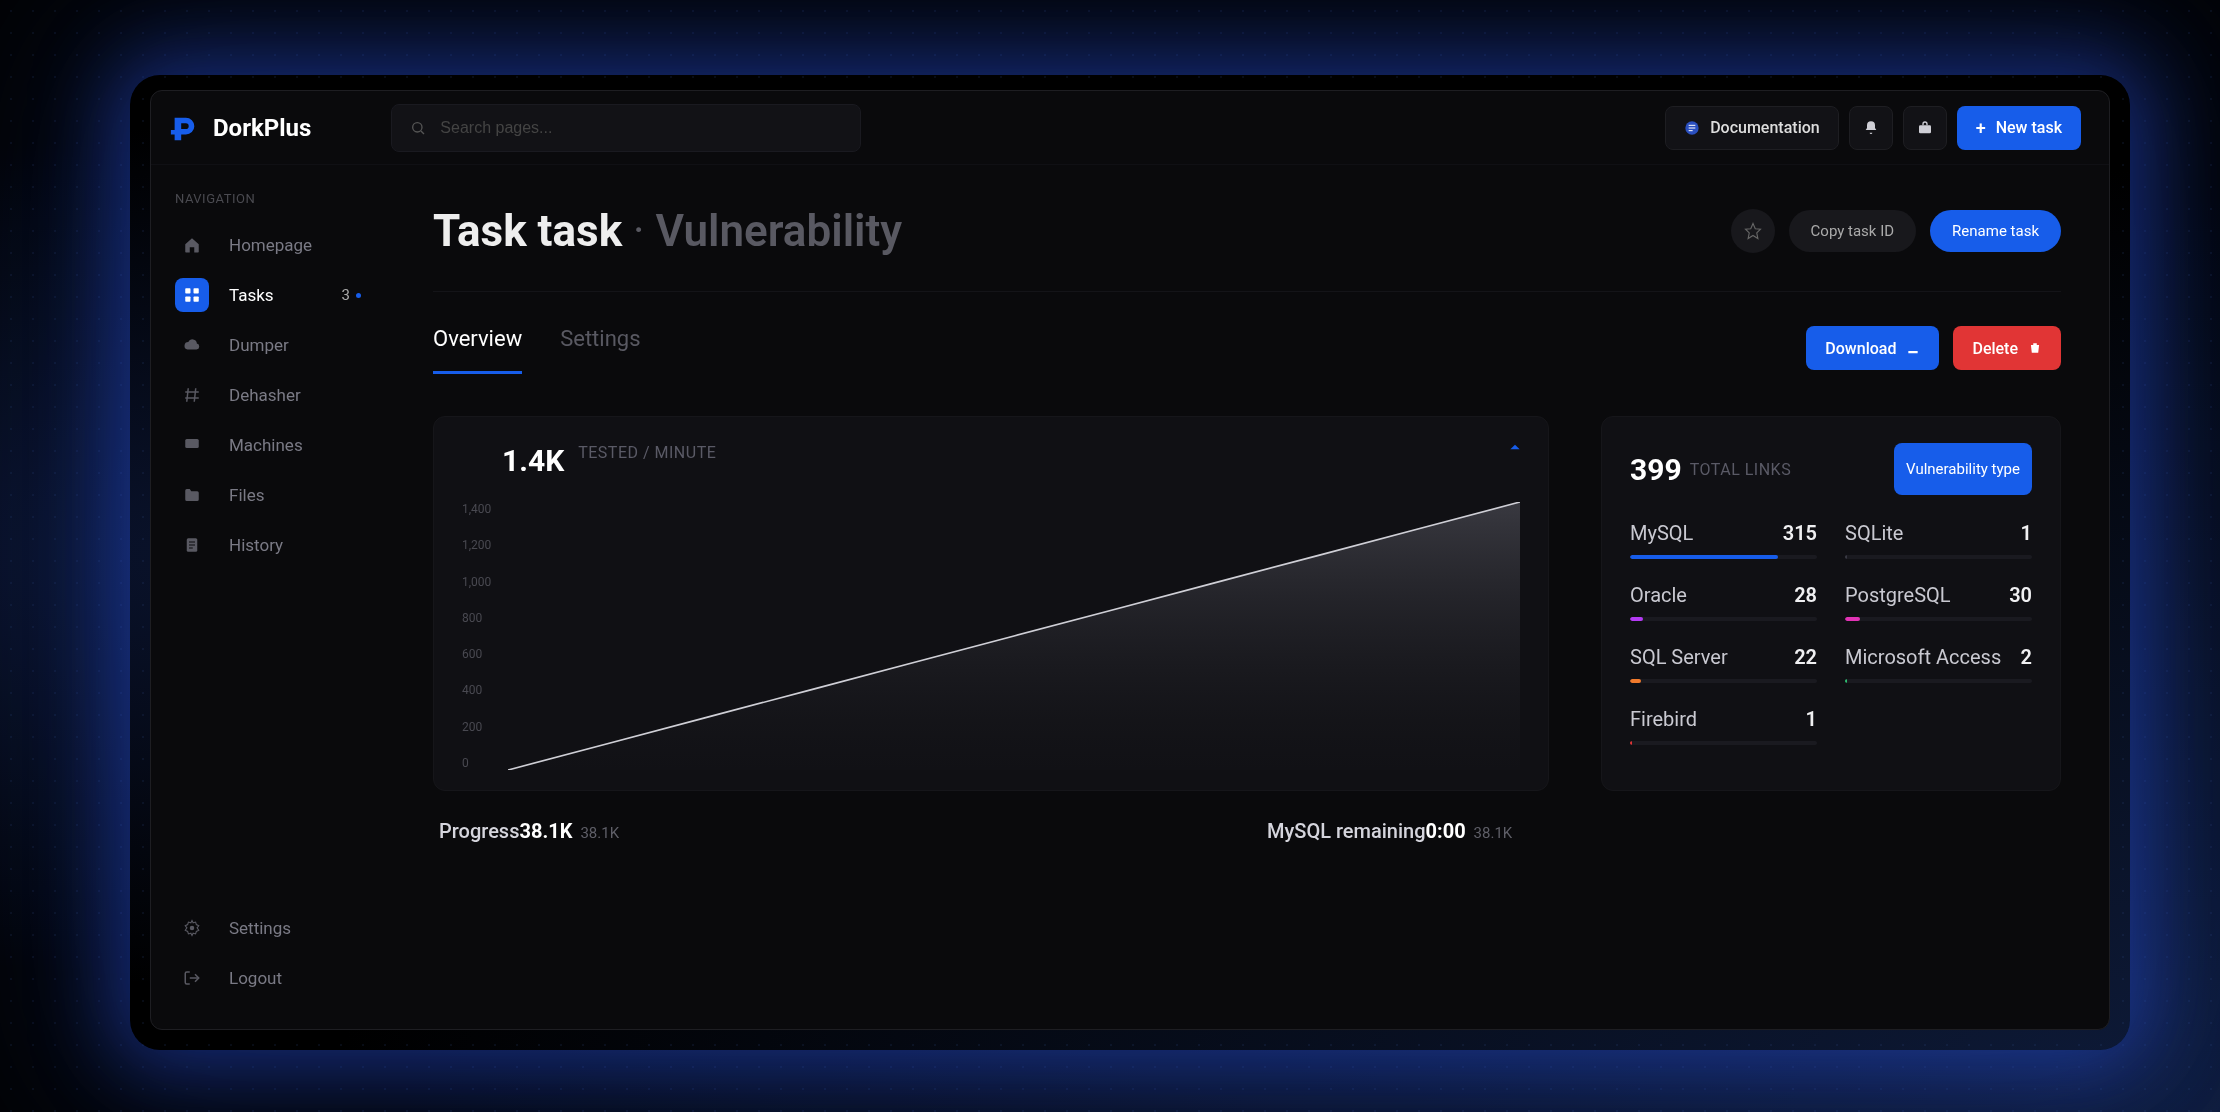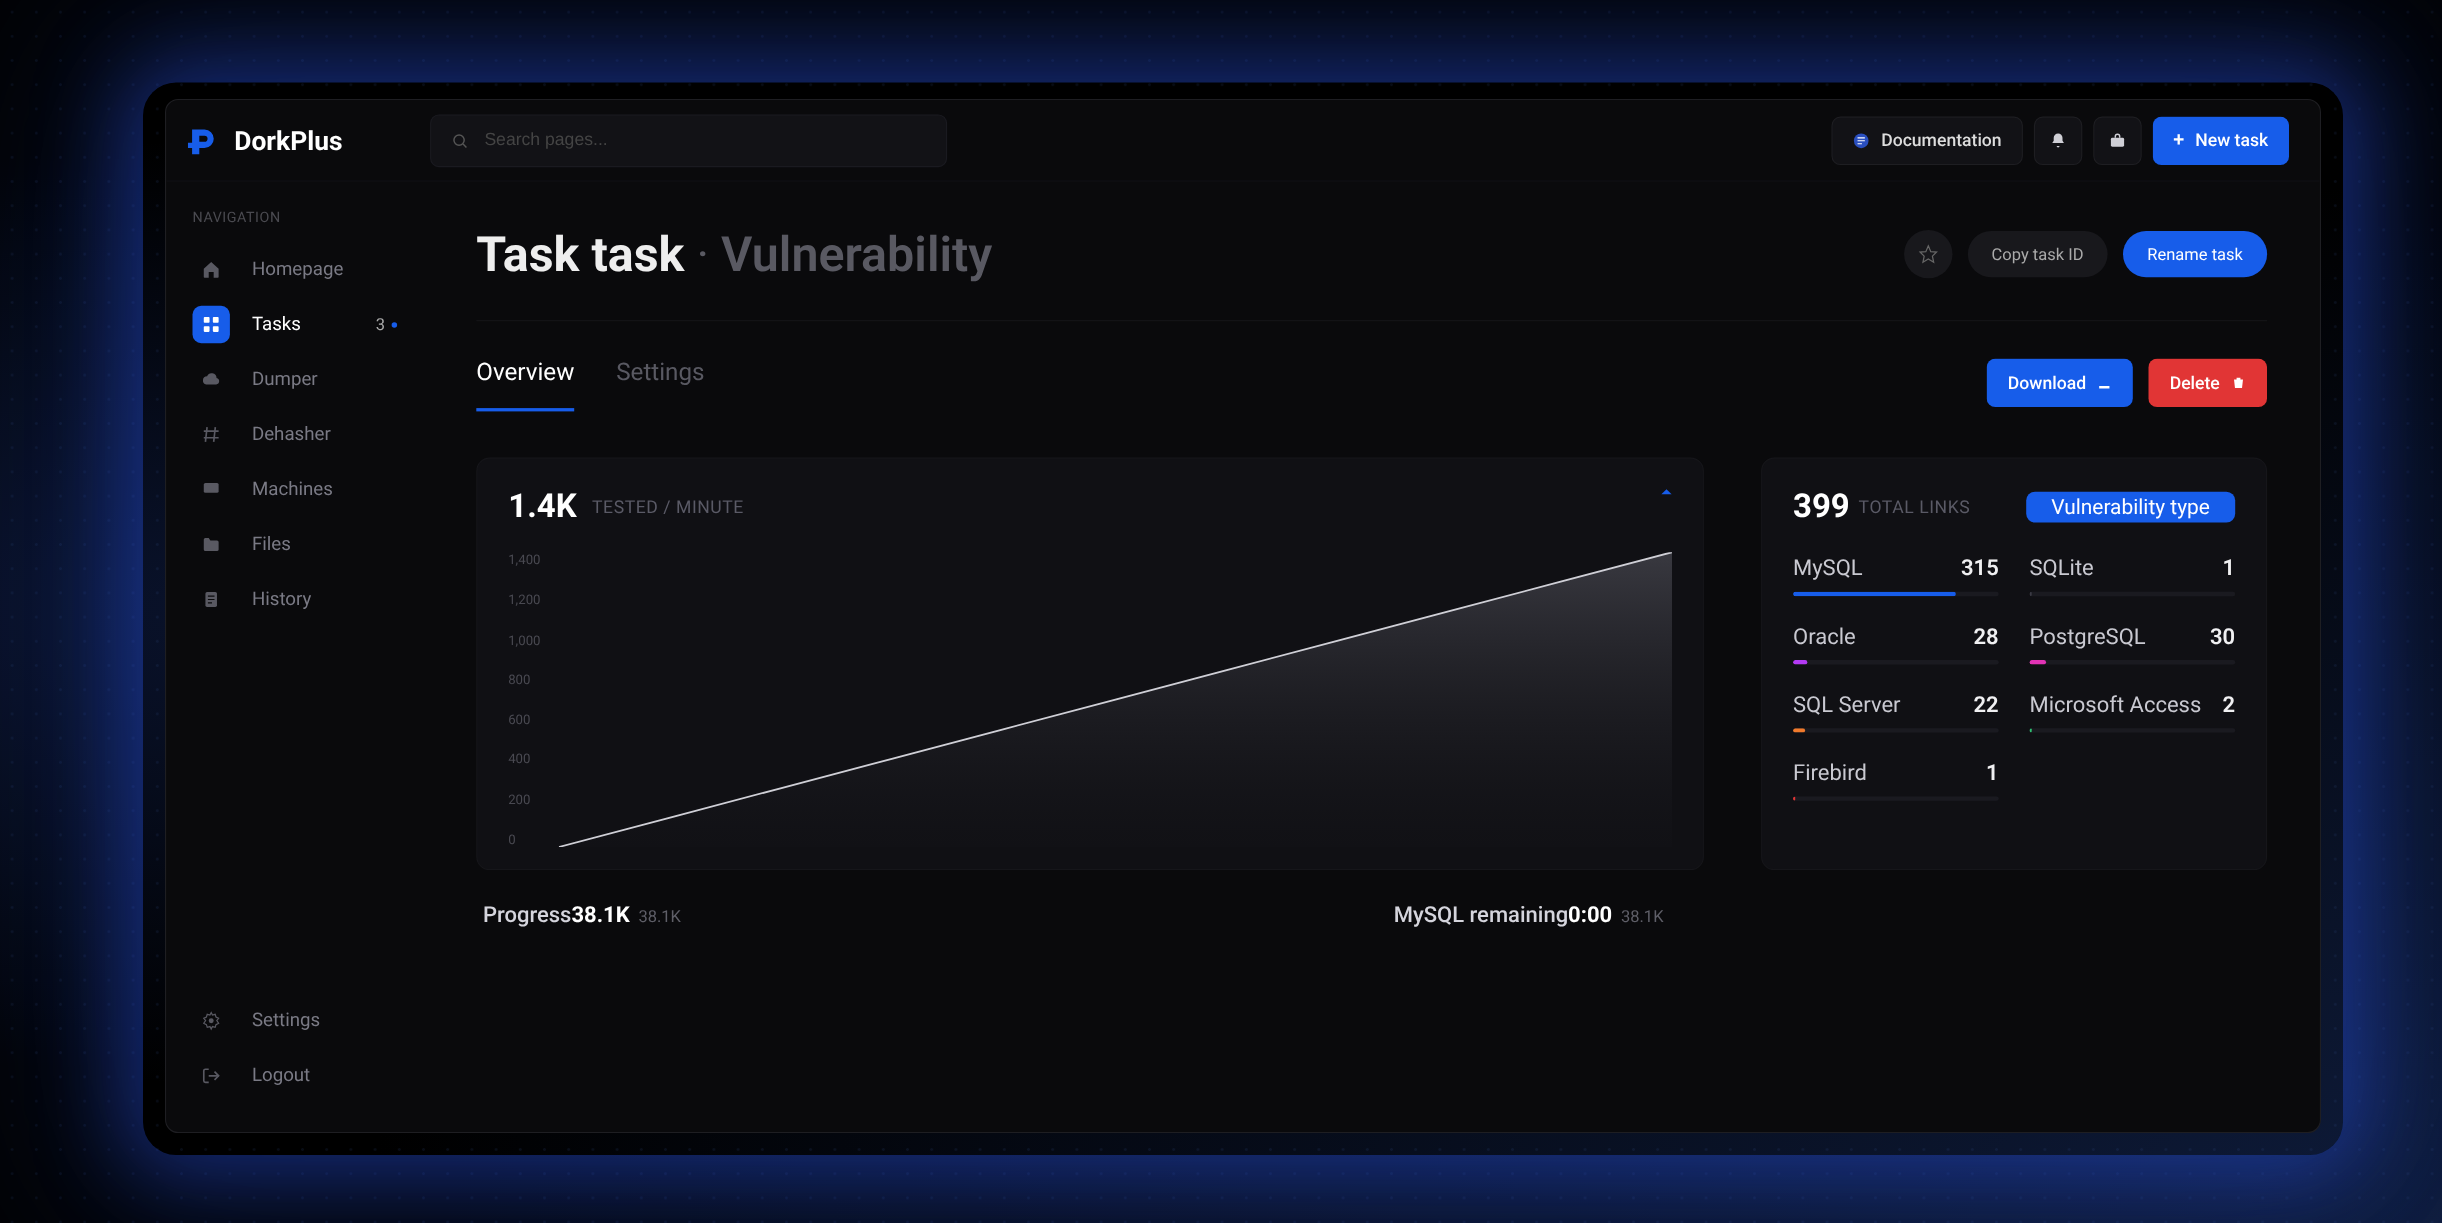--- a/index.html
+++ b/index.html
@@ -91,31 +91,31 @@
 .pill { border-radius: 22px; background: #18181c; color: #aaa; height: 42px; padding: 0 22px; display: inline-flex; align-items: center; font-size: 15px; cursor: pointer; }
 .pill.primary { background: #175dea; color: #fff; }
 .tabs-row { display: flex; padding: 34px 0 0; }
 .tabs { display: flex; gap: 38px; }
 .tab { font-size: 22px; color: #595962; padding-bottom: 20px; border-bottom: 3px solid transparent; cursor: pointer; }
 .tab.active { color: #fff; border-bottom-color: #175dea; }
 .tab-actions { margin-left: auto; display: flex; gap: 14px; }
 .content-row { display: flex; gap: 28px; margin-top: 42px; }
 .card { background: #101014; border-radius: 12px; border: 1px solid #16161a; }
 .chart-card { flex: 1; padding: 26px 28px 20px; position: relative; }
-.stat-head { display: flex; align-items: center; gap: 10px; }
+.stat-head { display: flex; align-items: flex-start; gap: 10px; margin-left: 40px; }
 .stat-num { font-size: 30px; font-weight: 700; color: #fff; }
 .stat-label { font-size: 16px; color: #5a5a66; margin-left: 4px; letter-spacing: .5px; }
 .caret-toggle { position: absolute; right: 26px; top: 22px; color: #175dea; cursor: pointer; }
 .chart-area { margin-top: 24px; height: 268px; position: relative; display: flex; }
 .y-axis { display: flex; flex-direction: column; justify-content: space-between; color: #494951; font-size: 12px; padding-right: 14px; text-align: left; width: 46px; }
 .plot { flex: 1; position: relative; }
 .plot svg { width: 100%; height: 100%; }
 .links-card { width: 460px; padding: 26px 28px; margin-left: 24px; }
 .links-head { display: flex; align-items: center; }
-.type-btn { margin-left: auto; background: #175dea; color: #fff; border-radius: 8px; height: 28px; padding: 0 23px; font-size: 19px; display: inline-flex; align-items: center; cursor: pointer; }
+.type-btn { margin-left: auto; background: #175dea; color: #fff; border-radius: 8px; height: 52px; padding: 0 12px; font-size: 15px; display: inline-flex; align-items: center; cursor: pointer; }
 .link-groups { display: grid; grid-template-columns: 1fr 1fr; gap: 24px 28px; margin-top: 26px; }
 .link-row { }
 .link-label { display: flex; justify-content: space-between; color: #c9c9d1; font-size: 20px; }
 .link-label .cnt { font-weight: 600; color: #f0f0f2; }
 .bar { height: 4px; background: #1a1a20; border-radius: 3px; margin-top: 10px; overflow: hidden; }
 .bar-fill { height: 100%; border-radius: 3px; }
 .progress-row { margin-top: 28px; display: flex; gap: 28px; }
 .progress-col { flex: 1; display: flex; align-items: center; justify-content: flex-start; background: transparent; padding: 0 6px; }
 .prog-title { color: #d5d5dd; font-size: 20px; font-weight: 500; }
 .prog-val { color: #fff; font-size: 20px; font-weight: 700; }

